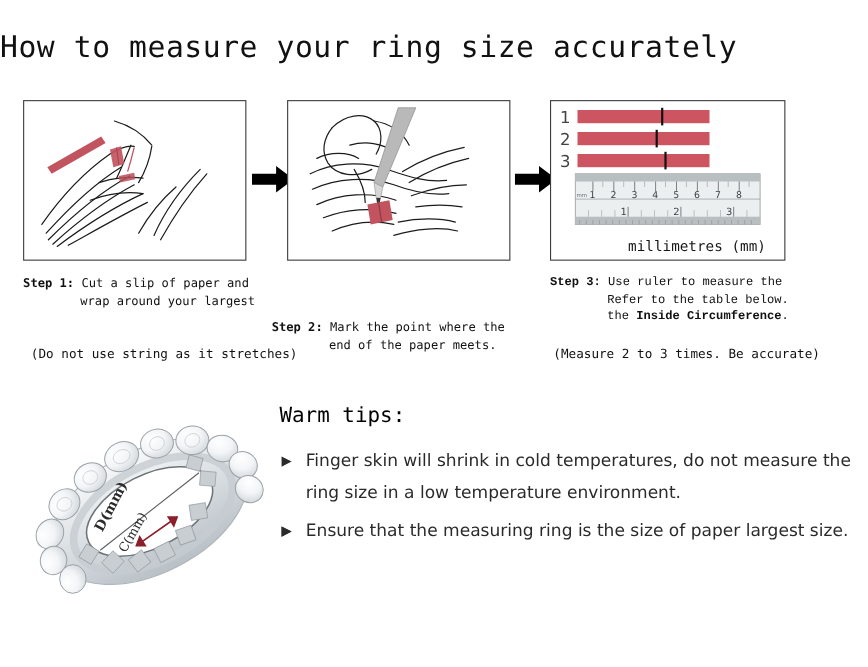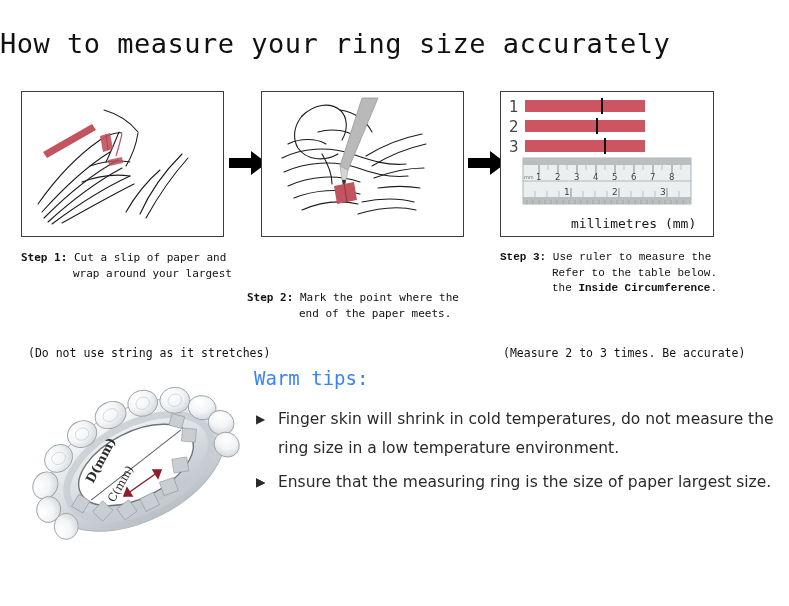--- a/index.html
+++ b/index.html
@@ -56,36 +56,35 @@
   #cap1{left:21px;top:250px;width:240px;}
   #cap2{left:247px;top:250px;width:240px;margin-top:40px;}
   #cap3{left:500px;top:250px;width:270px;font-family:Liberation Mono, monospace;}
 
   .note{
     position:absolute;
     font-family:"DejaVu Sans Mono", monospace;
     font-size:11.5px;
     color:#111;
     white-space:nowrap;
-    margin-top:32px;
   }
   #note1{left:28px;top:314px;}
   #note3{left:503px;top:314px;}
 
   
   #ring-fig{
     position:absolute;left:18px;top:358px;width:236px;height:215px;
   }
 
   
   .tips-title{
     position:absolute;left:254px;top:367px;
     font-family:"DejaVu Sans Mono", monospace;
     font-size:19px;
-    color:#3b82f6;
+    color:#000000;
   }
   .tips{
     position:absolute;left:254px;top:405px;width:520px;
   }
   .tip{
     position:relative;
     padding-left:24px;
     margin-bottom:5px;
     font-family:"DejaVu Sans", sans-serif;
     font-size:15.5px;

